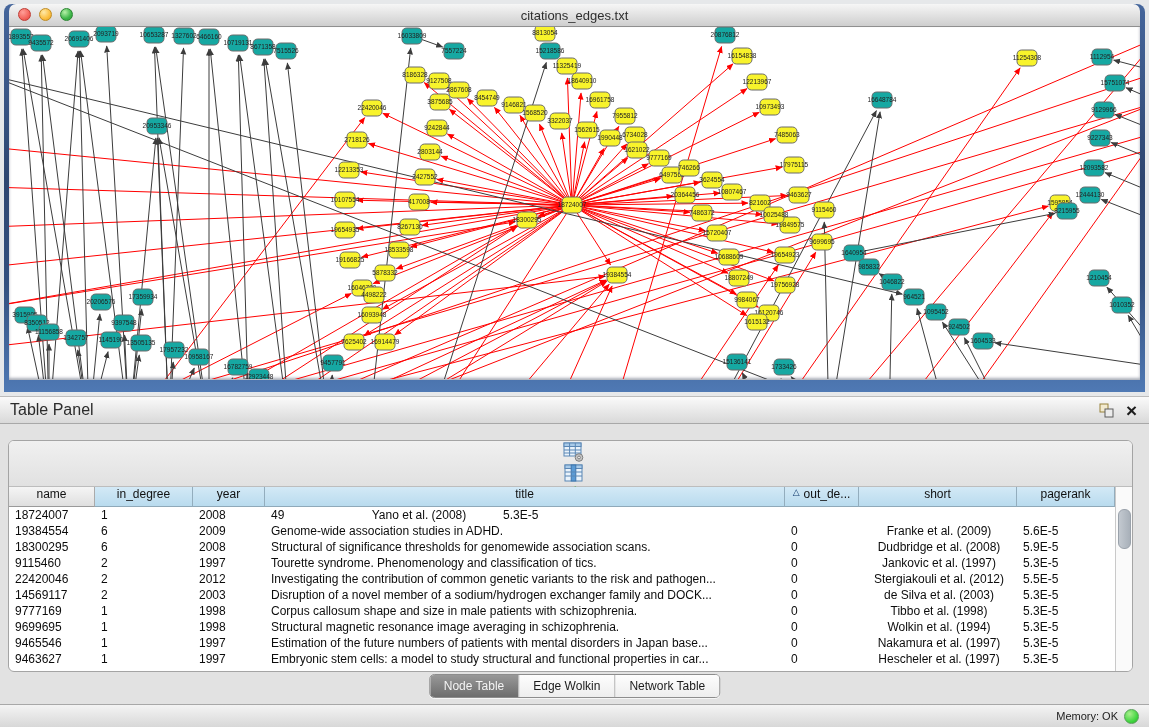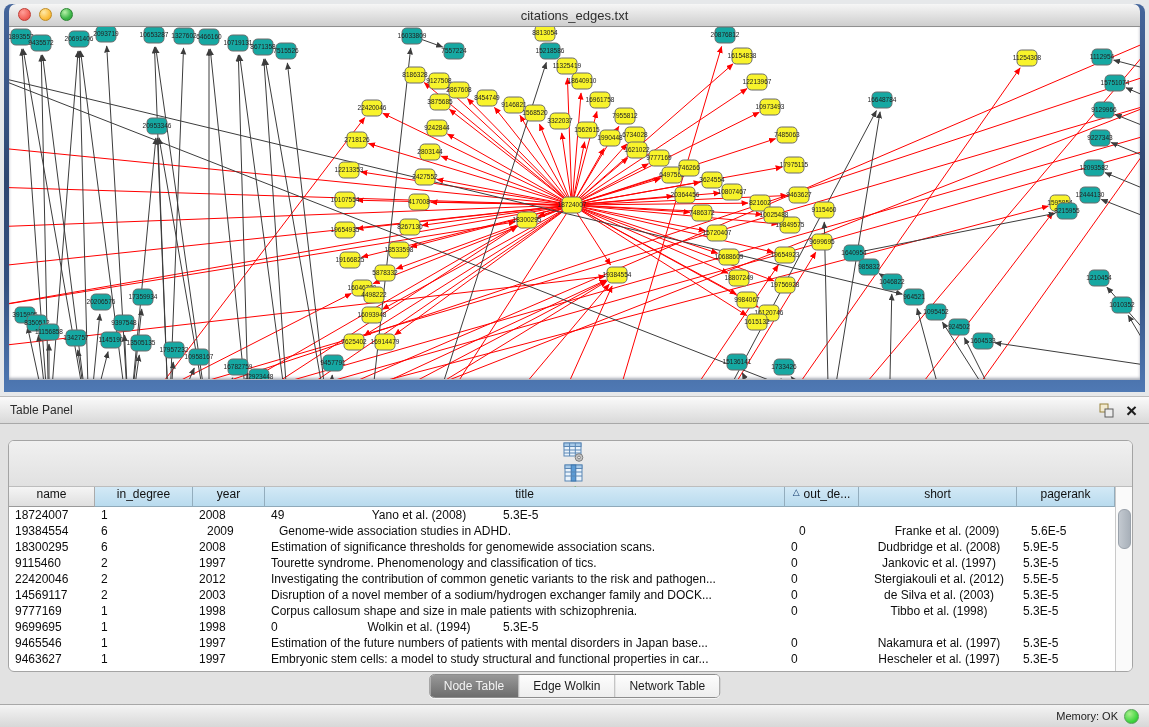--- a/index.html
+++ b/index.html
@@ -20,21 +20,21 @@
   .light.green{background:radial-gradient(circle at 35% 30%,#b6f0a8,#3eb649 60%,#2f9a38);border:1px solid #2a8631;}
   .canvas{height:calc(100% - 22px);background:#ffffff;position:relative;overflow:hidden;
           box-shadow:inset 0 -2px 3px rgba(10,20,50,.35);}
   .canvas svg{position:absolute;left:0;top:0;}
   .graph-label{pointer-events:none;}
 
   
   .table-panel{position:absolute;left:0;top:396px;width:1149px;height:331px;background:#e2e2e2;}
   .panel-header{height:26px;background:linear-gradient(#fafafa,#d9d9d9);border-top:1px solid #bcbcbc;
                 border-bottom:1px solid #a8a8a8;display:flex;align-items:center;position:relative;}
-  .panel-title{font-size:12px;color:#2b2b2b;padding-left:10px;}
+  .panel-title{font-size:16px;color:#2b2b2b;padding-left:10px;}
   .panel-btns{position:absolute;right:12px;top:0;height:26px;display:flex;align-items:center;gap:12px;}
   .float-btn{width:15px;height:15px;display:inline-block;cursor:default;}
   .close-btn{font-size:19px;font-weight:700;color:#1c1c1c;line-height:15px;cursor:default;}
   .panel-body{position:relative;height:305px;}
 
   .card{position:absolute;left:8px;top:16px;width:1123px;height:230px;background:#fff;
         border:1px solid #a4a4a4;border-radius:6px;overflow:hidden;box-sizing:content-box;}
   .toolbar{height:46px;background:linear-gradient(#f0f0f0,#e1e1e1);border-bottom:1px solid #bdbdbd;
            display:flex;align-items:center;padding-left:10px;box-sizing:border-box;flex-direction:column;}
   .tool{width:28px;height:28px;display:flex;align-items:center;justify-content:center;margin-right:4px;}
@@ -837,31 +837,31 @@
               <div class="td" style="width: 86px;">18724007</div>
               <div class="td" style="width: 98px;">1</div>
               <div class="td" style="width: 72px;">2008</div>
               <div class="td" style="width: 74px;">49</div>
               <div class="td center" style="width: 158px;">Yano et al. (2008)</div>
               <div class="td" style="width: 98px;">5.3E-5</div>
             </div>
             <div class="tr">
               <div class="td" style="width: 86px;">19384554</div>
               <div class="td" style="width: 98px;">6</div>
-              <div class="td" style="width: 72px; margin-left: 8px;">2009</div>
+              <div class="td" style="width: 72px;">2009</div>
               <div class="td" style="width: 520px;">Genome-wide association studies in ADHD.</div>
               <div class="td" style="width: 74px;">0</div>
               <div class="td center" style="width: 158px;">Franke et al. (2009)</div>
               <div class="td" style="width: 98px;">5.6E-5</div>
             </div>
             <div class="tr">
               <div class="td" style="width: 86px;">18300295</div>
               <div class="td" style="width: 98px;">6</div>
               <div class="td" style="width: 72px;">2008</div>
-              <div class="td" style="width: 520px;">Estimation of significance thresholds for genomewide association scans.</div>
+              <div class="td" style="width: 520px;">Structural of significance thresholds for genomewide association scans.</div>
               <div class="td" style="width: 74px;">0</div>
               <div class="td center" style="width: 158px;">Dudbridge et al. (2008)</div>
               <div class="td" style="width: 98px;">5.9E-5</div>
             </div>
             <div class="tr">
               <div class="td" style="width: 86px;">9115460</div>
               <div class="td" style="width: 98px;">2</div>
               <div class="td" style="width: 72px;">1997</div>
               <div class="td" style="width: 520px;">Tourette syndrome. Phenomenology and classification of tics.</div>
               <div class="td" style="width: 74px;">0</div>
@@ -892,20 +892,21 @@
               <div class="td" style="width: 72px;">1998</div>
               <div class="td" style="width: 520px;">Corpus callosum shape and size in male patients with schizophrenia.</div>
               <div class="td" style="width: 74px;">0</div>
               <div class="td center" style="width: 158px;">Tibbo et al. (1998)</div>
               <div class="td" style="width: 98px;">5.3E-5</div>
             </div>
             <div class="tr">
               <div class="td" style="width: 86px;">9699695</div>
               <div class="td" style="width: 98px;">1</div>
               <div class="td" style="width: 72px;">1998</div>
+              <div class="td" style="width: 520px;">Structural magnetic resonance image averaging in schizophrenia.</div>
               <div class="td" style="width: 74px;">0</div>
               <div class="td center" style="width: 158px;">Wolkin et al. (1994)</div>
               <div class="td" style="width: 98px;">5.3E-5</div>
             </div>
             <div class="tr">
               <div class="td" style="width: 86px;">9465546</div>
               <div class="td" style="width: 98px;">1</div>
               <div class="td" style="width: 72px;">1997</div>
               <div class="td" style="width: 520px;">Estimation of the future numbers of patients with mental disorders in Japan base...</div>
               <div class="td" style="width: 74px;">0</div>

